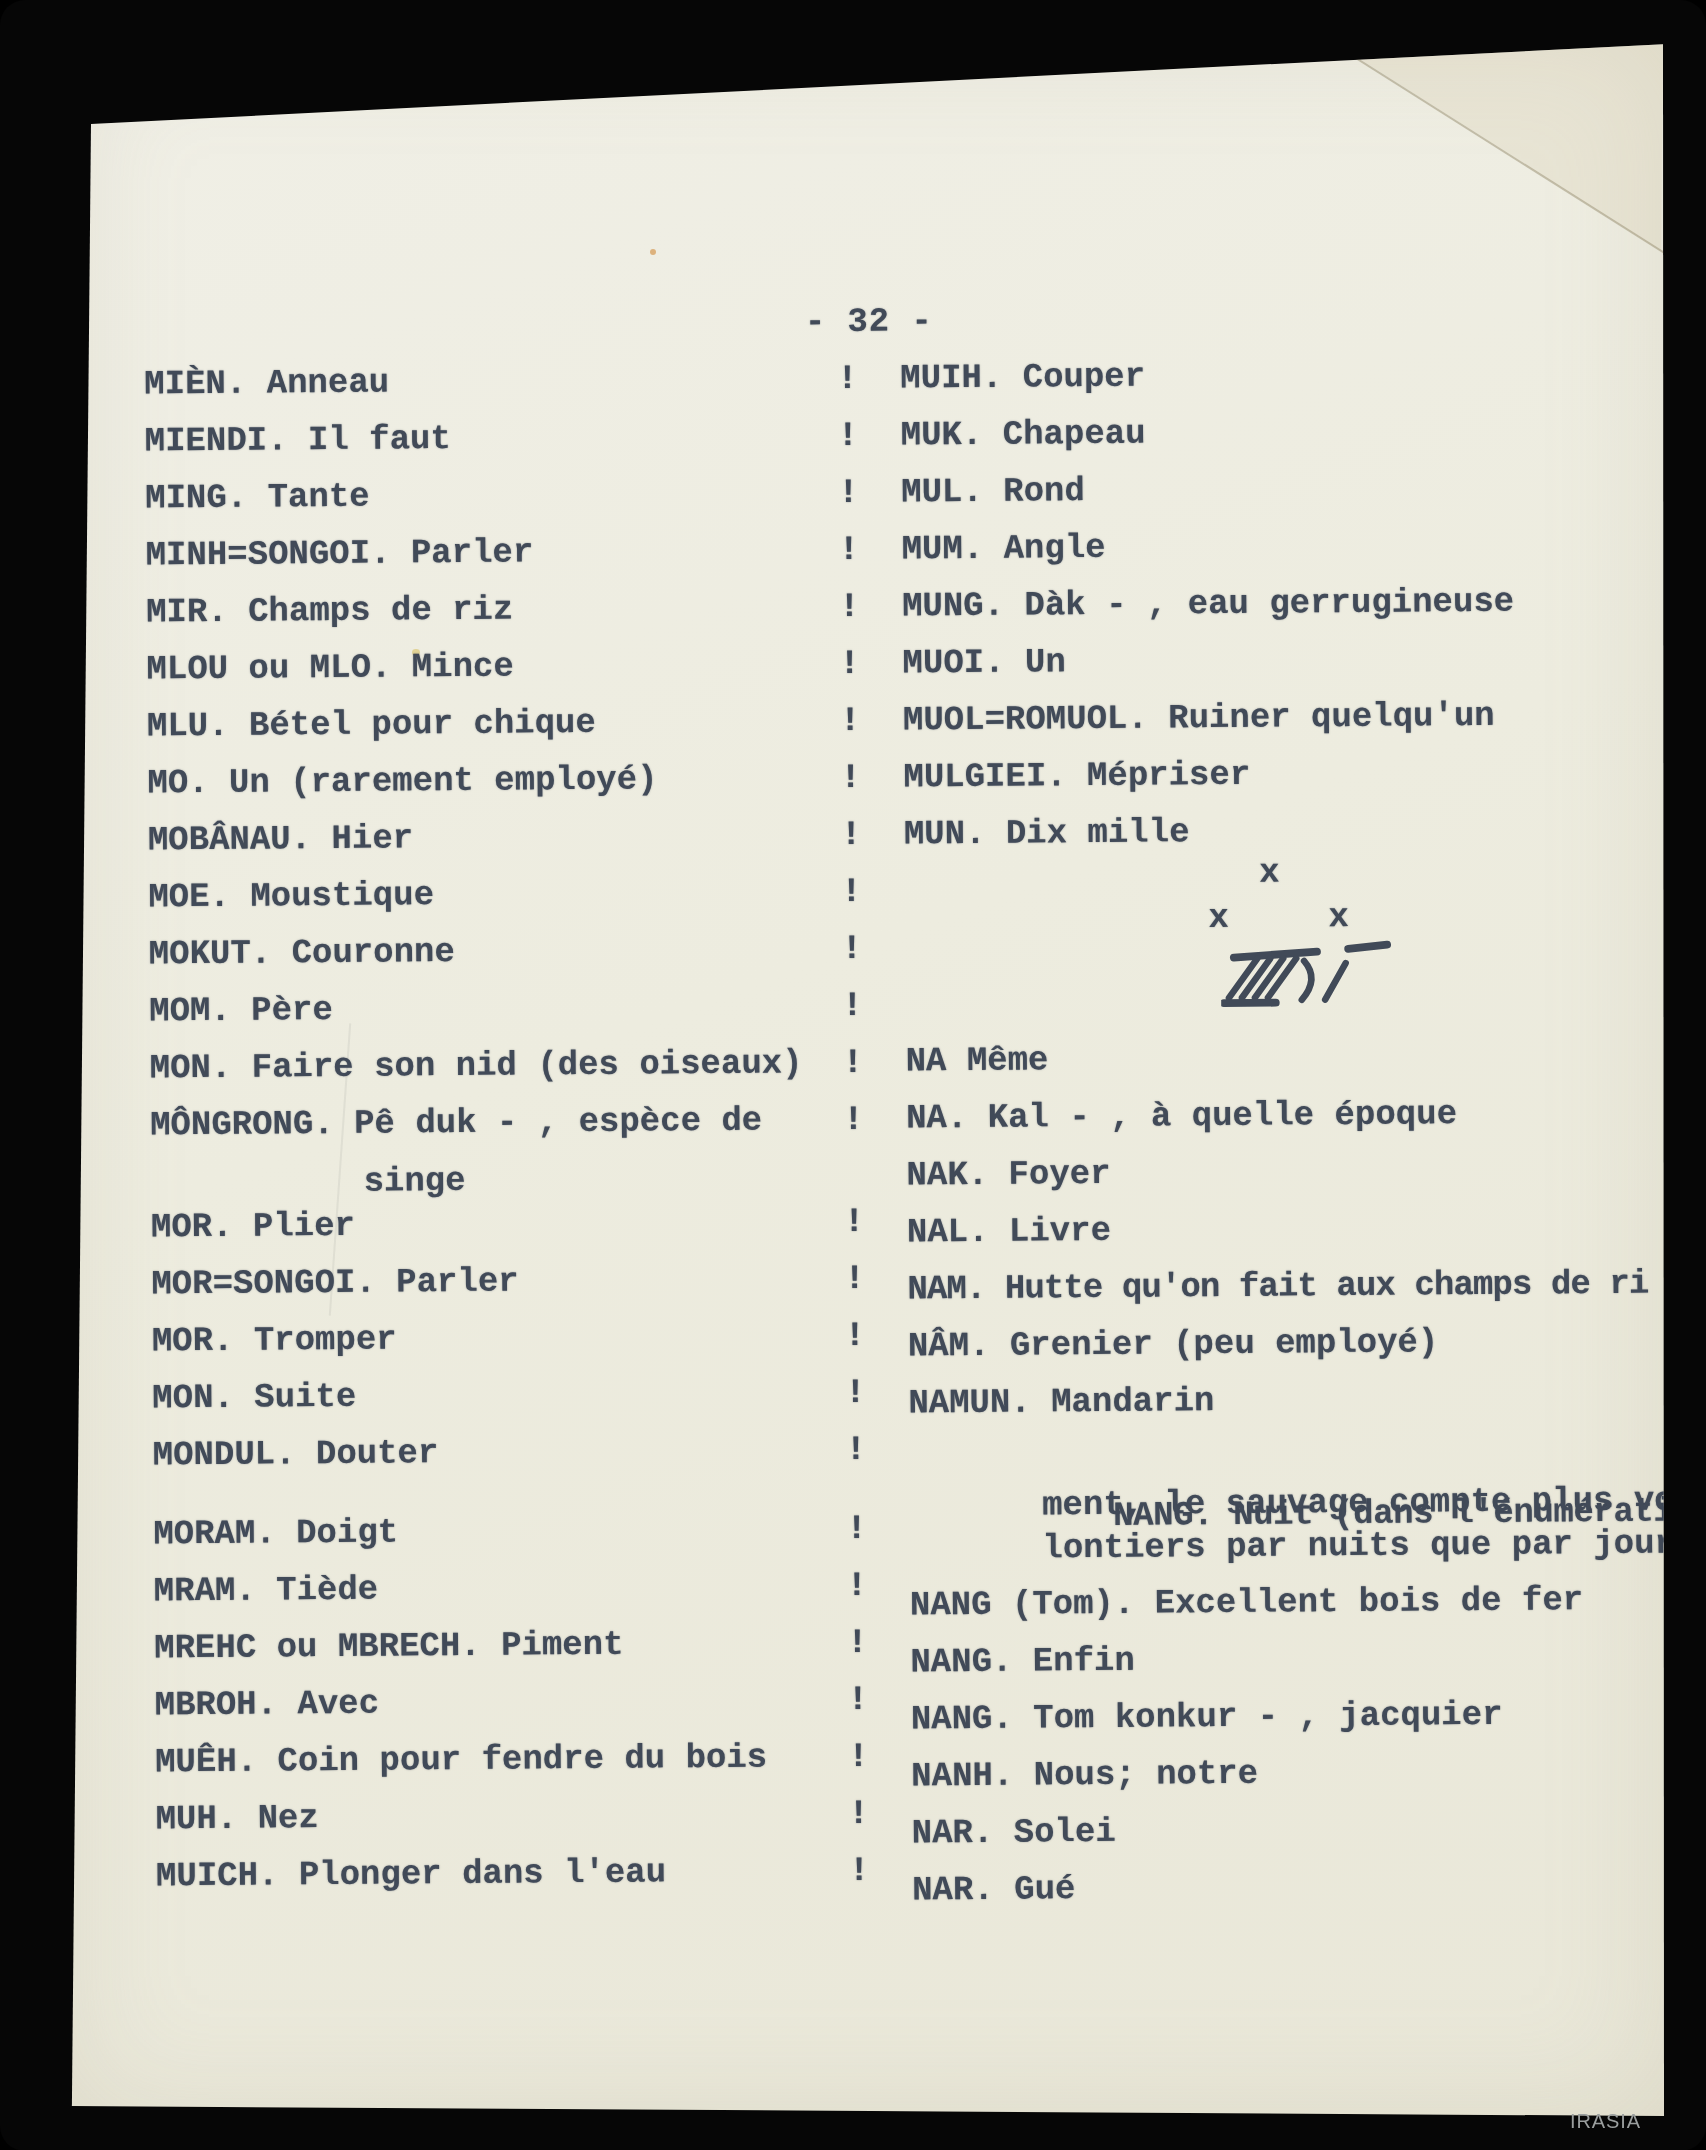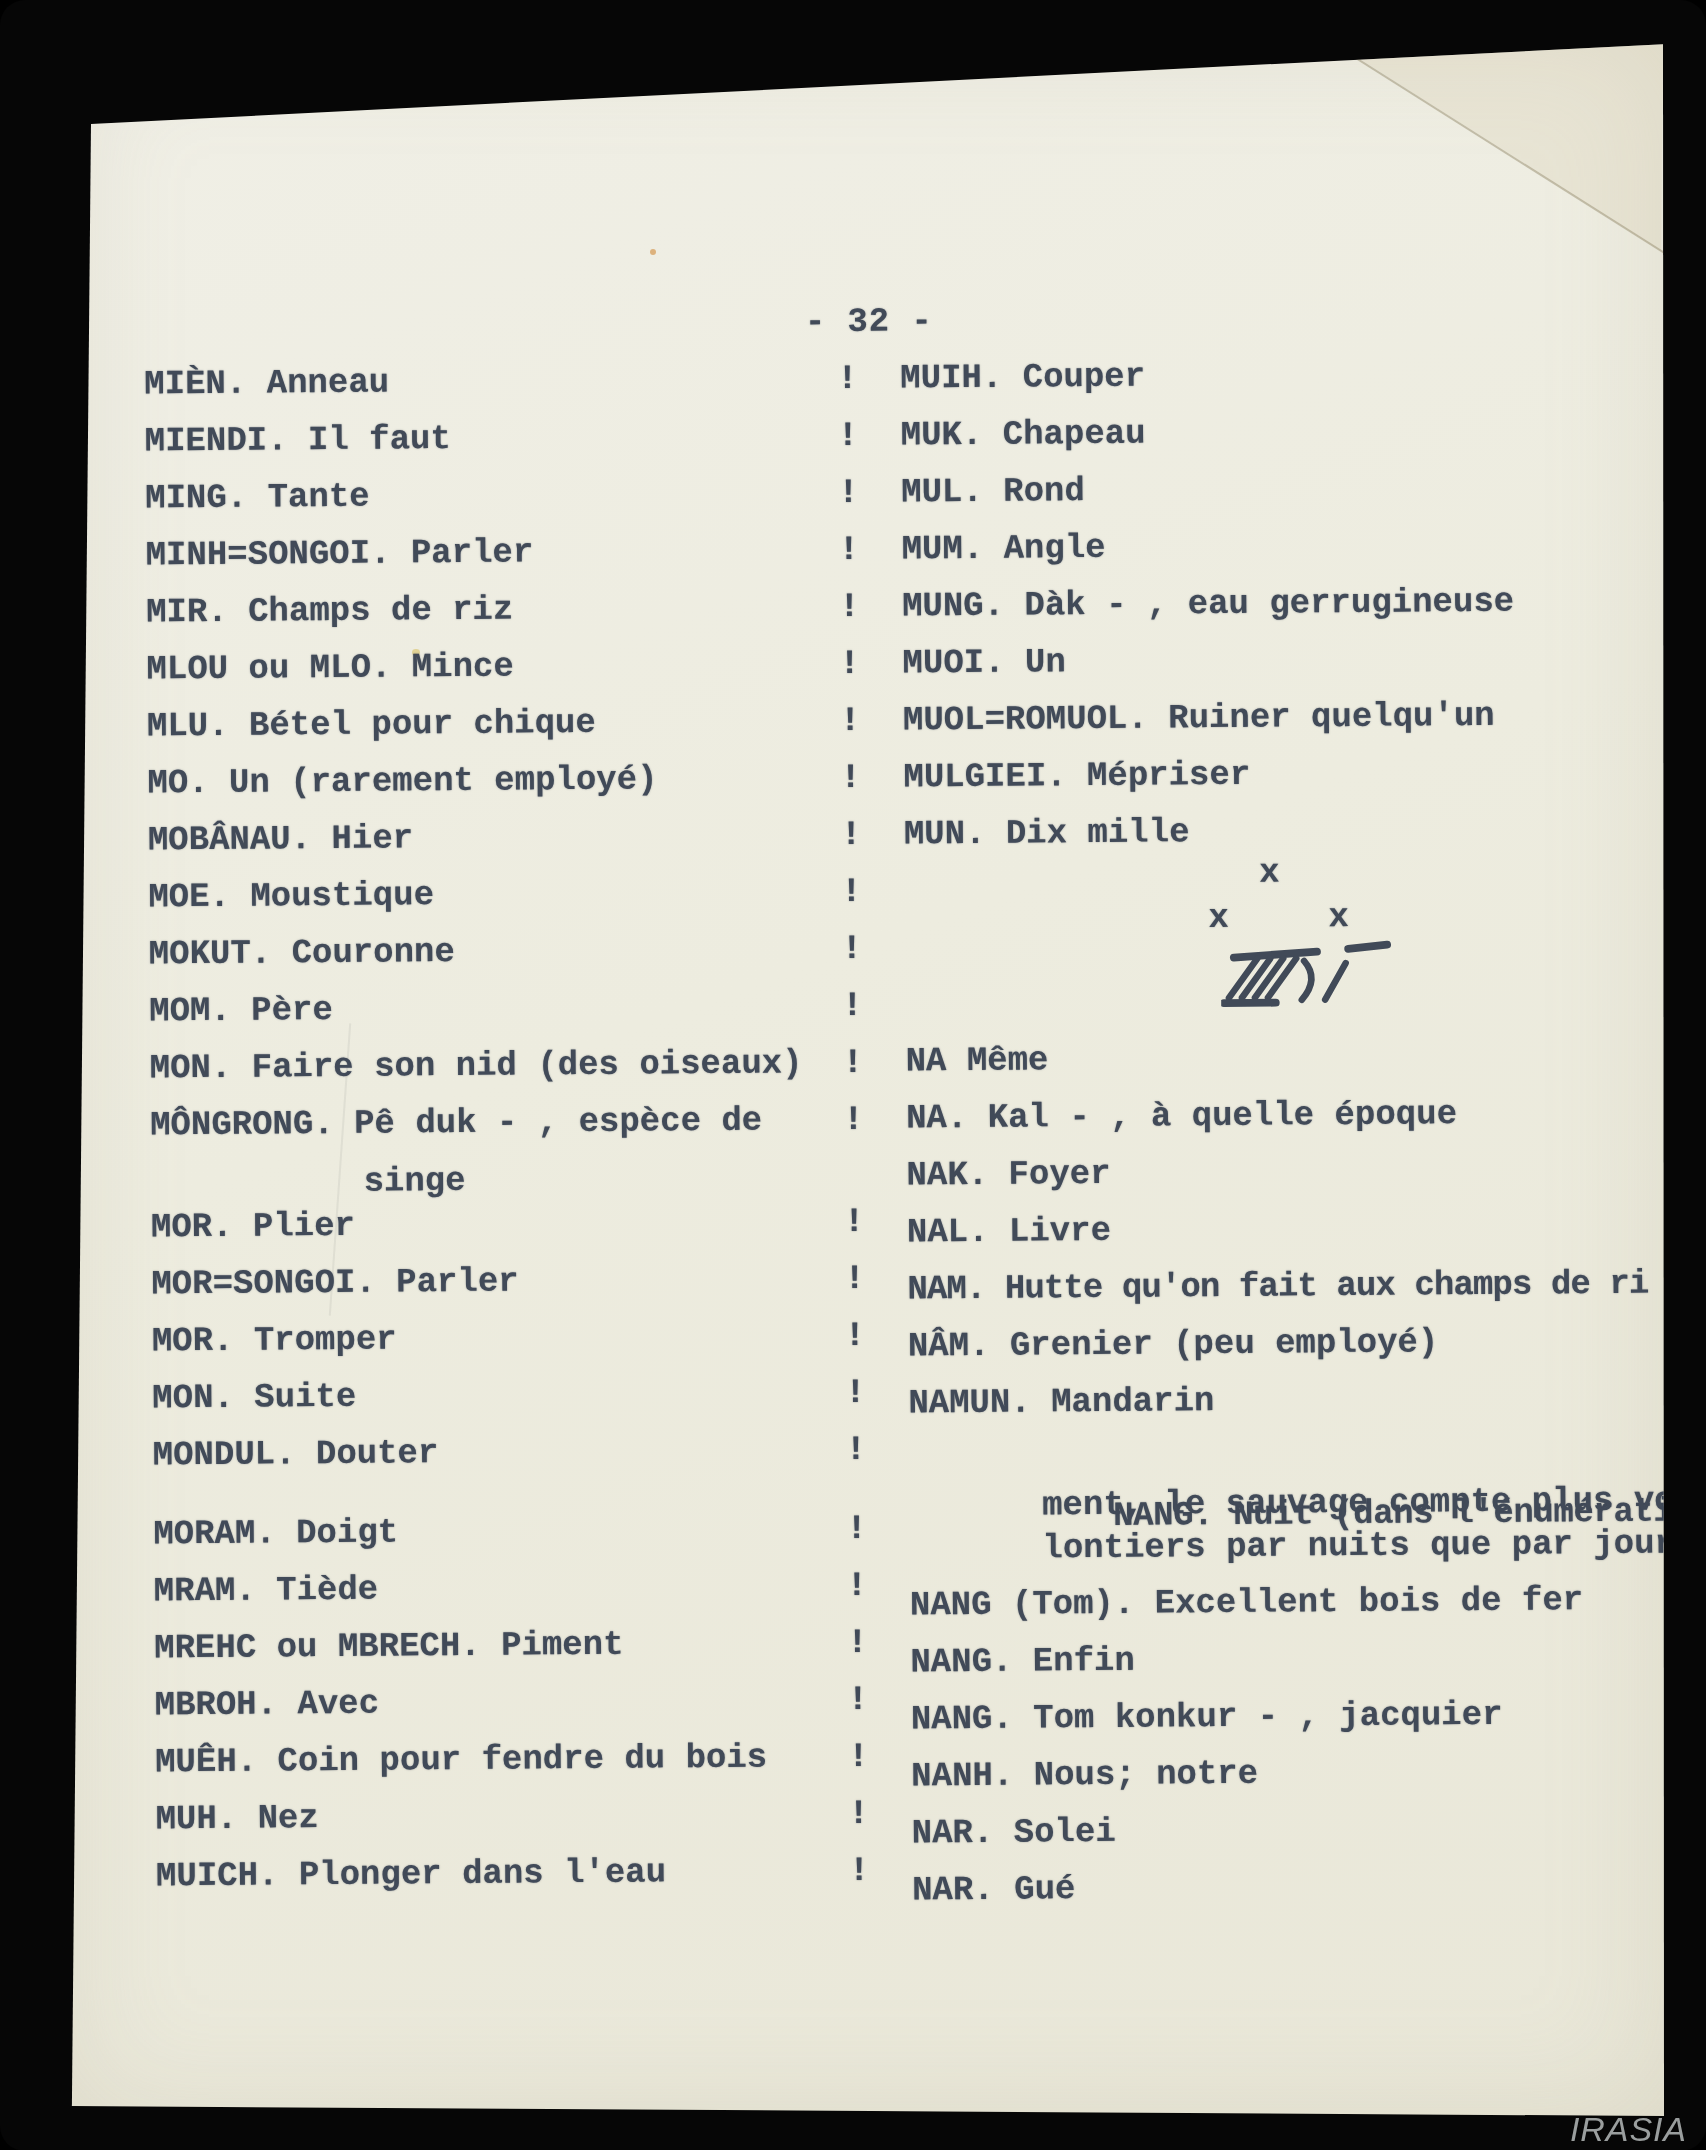--- a/index.html
+++ b/index.html
@@ -45,21 +45,21 @@
   
   .divider{position:relative;height:170px;}
   .xm{position:absolute;font-size:34px;font-weight:bold;}
   .xa{left:355px;top:-6.9px;}
   .xb{left:304px;top:38px;}
   .xc{left:424px;top:38px;}
   .scribble{position:absolute;left:316px;top:79px;width:182px;height:69px;}
   .scribble path,.scribble line{stroke:#414a58;fill:none;stroke-linecap:round;}
   
   .wm{position:absolute;left:1570px;top:2110px;font-family:"Liberation Sans",sans-serif;
-      font-size:34px;color:#9a9e9e;letter-spacing:0.9px;font-style:italic;}
+      font-size:20px;color:#9a9e9e;letter-spacing:0.9px;}
 </style>
 </head>
 <body>
 
 <div class="stage">
   <div class="paper">
     <div class="corner-shade"></div>
     <div class="crease"></div>
     <div class="speck1"></div>
     <div class="speck2"></div>

